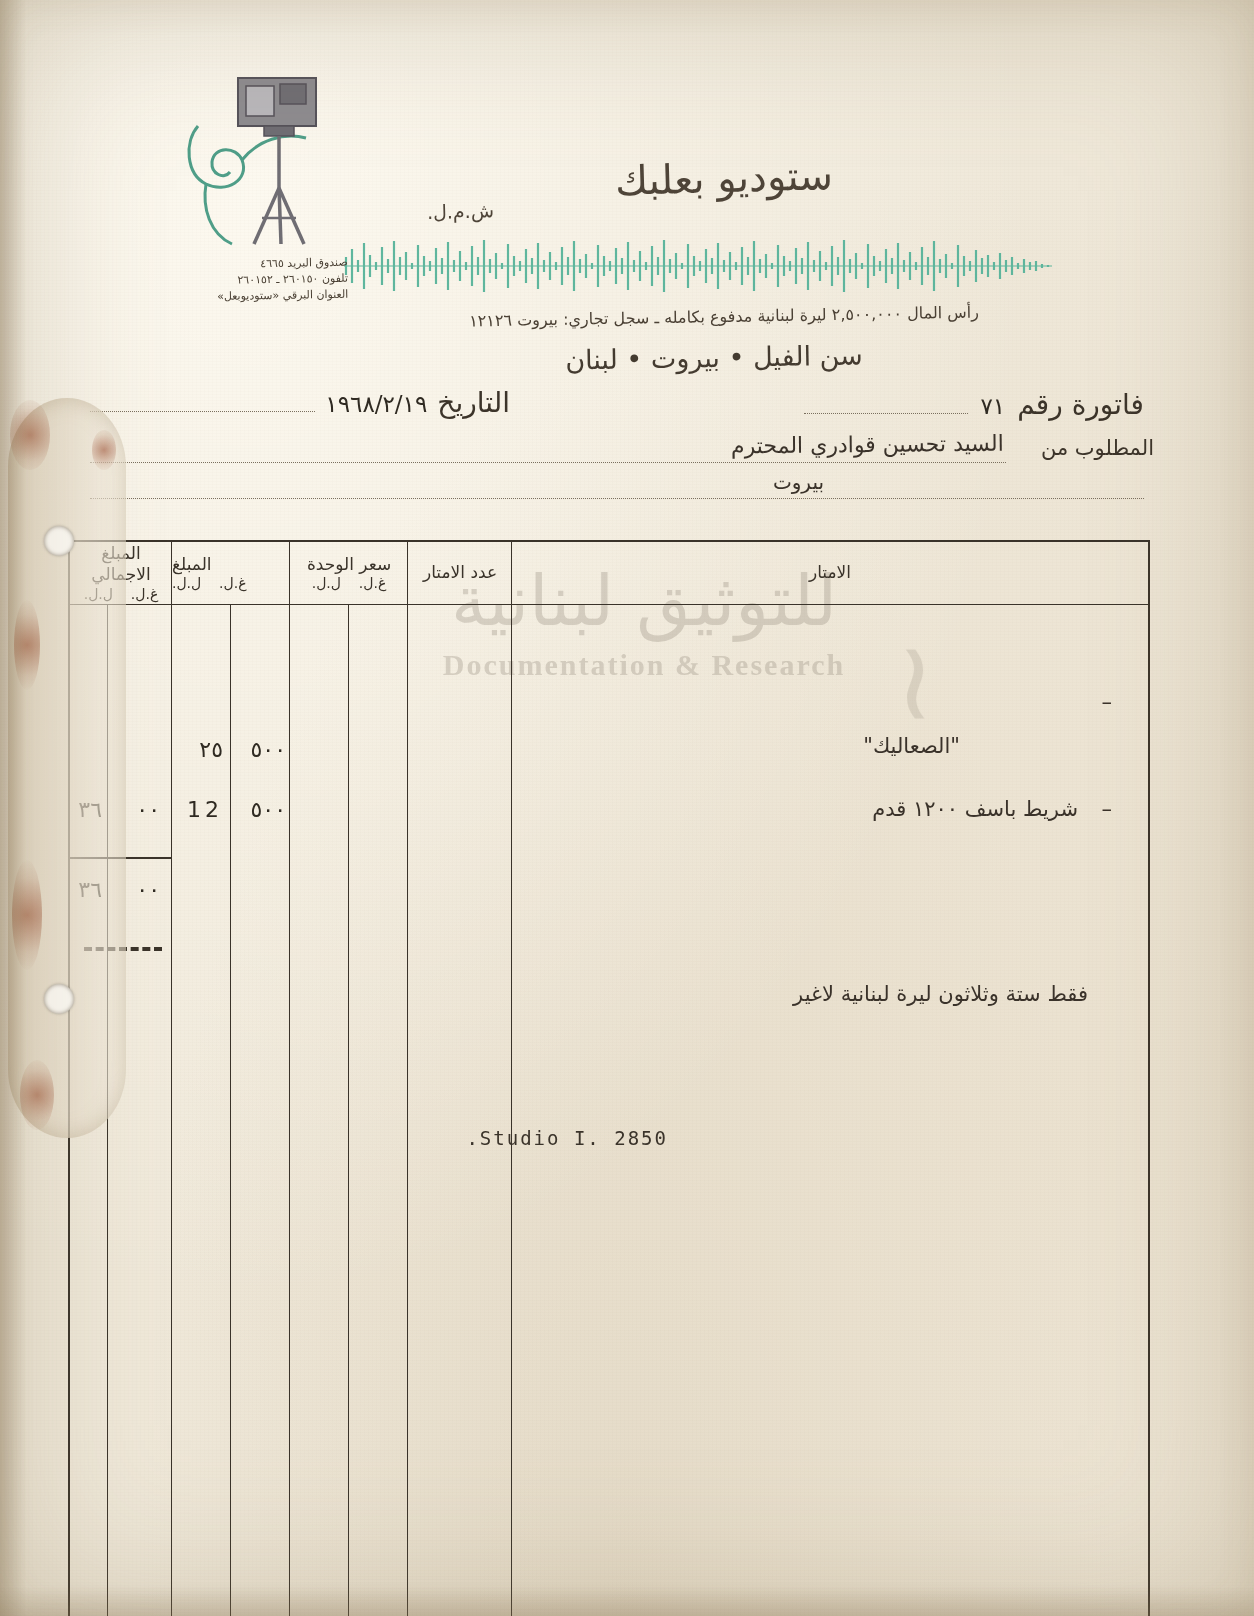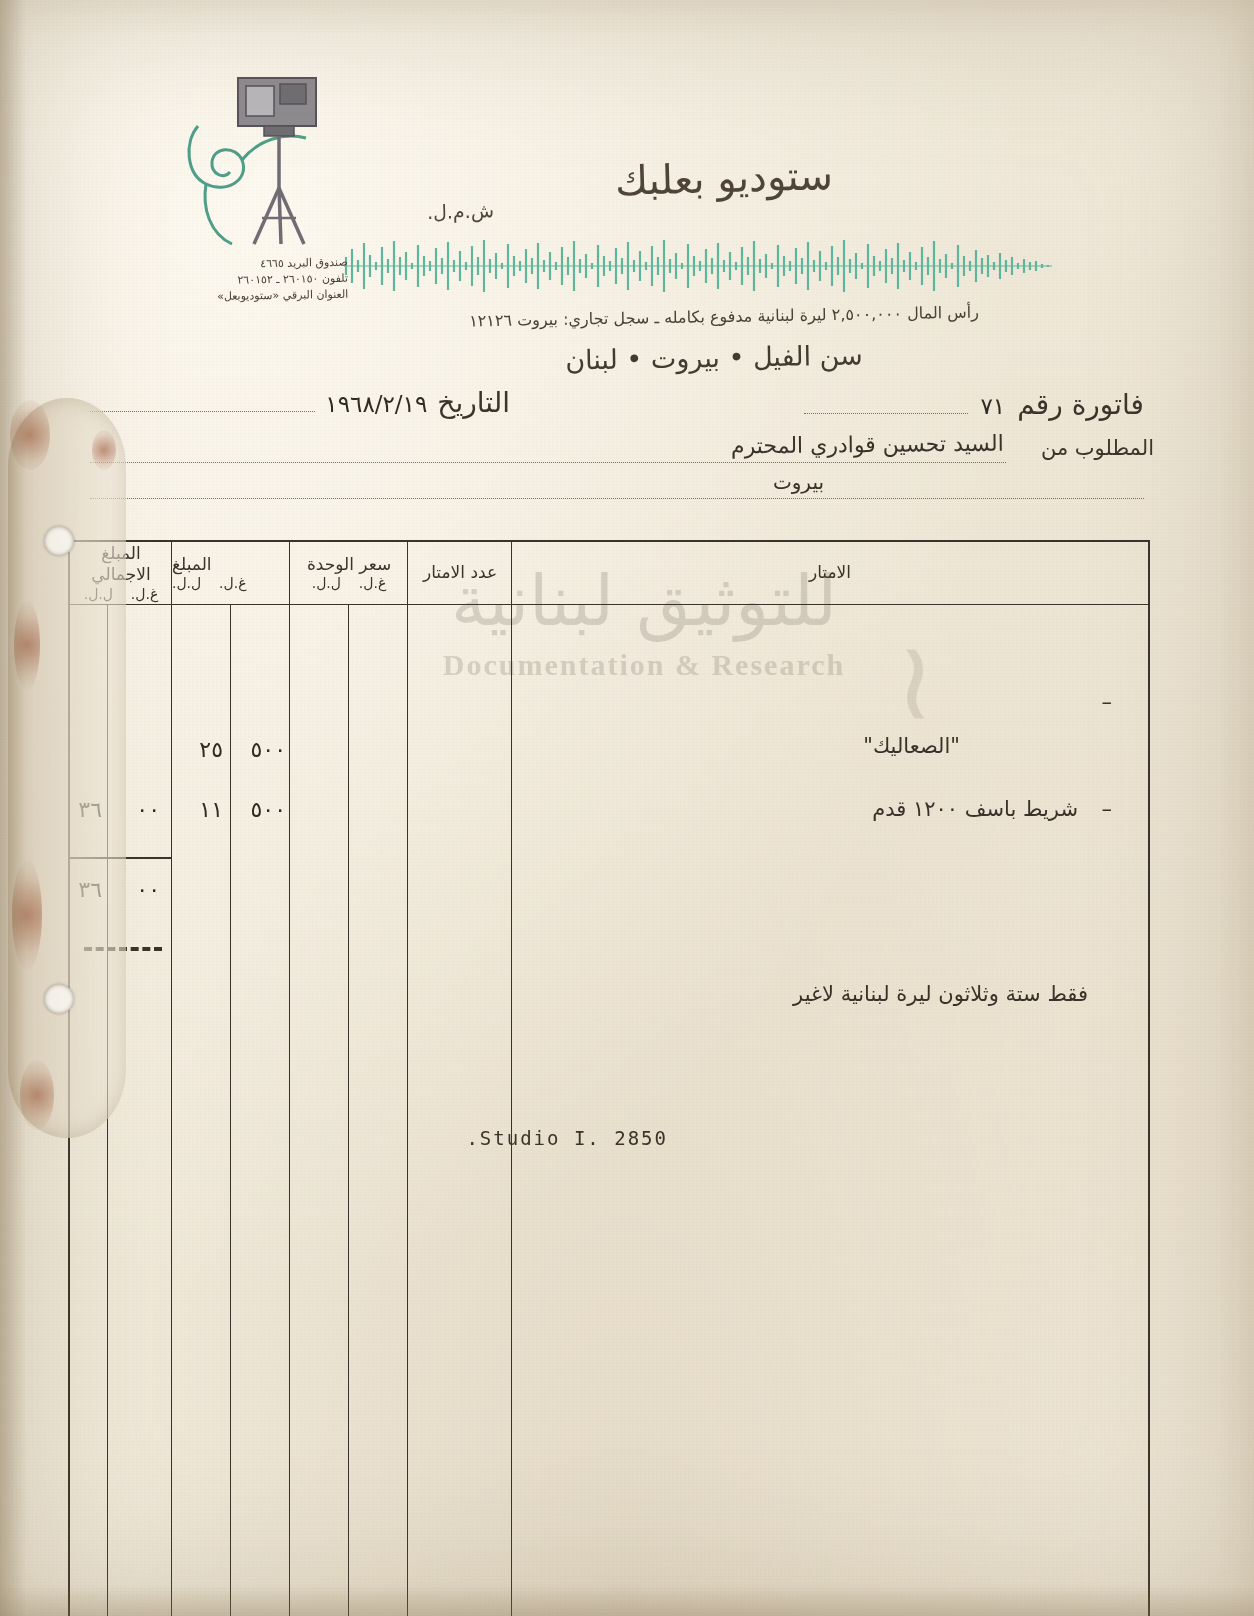--- a/index.html
+++ b/index.html
@@ -591,21 +591,21 @@
     <div class="subdiv" style="left:auto; right:917px;"></div>
     <div class="subdiv" style="left:auto; right:1040px;"></div>
 
     <div class="dash" style="top:148px; right:36px;">–</div>
     <div class="details-line" style="top:192px; right:188px;">"الصعاليك"</div>
     <div class="amount" style="top:195px; right:925px;">٢٥</div>
     <div class="amount" style="top:195px; right:862px;">٥٠٠</div>
 
     <div class="dash" style="top:255px; right:36px;">–</div>
     <div class="details-line" style="top:255px; right:70px;">شريط باسف ١٢٠٠ قدم</div>
-    <div class="amount" style="top:255px; right:925px;">١١</div>
+    <div class="amount" style="top:255px; right:925px;">12</div>
     <div class="amount" style="top:255px; right:862px;">٥٠٠</div>
     <div class="amount" style="top:255px; right:1046px;">٣٦</div>
     <div class="amount" style="top:255px; right:988px;">٠٠</div>
 
     <div class="rule-h" style="top:315px; right:976px; left:0;"></div>
 
     <div class="amount" style="top:335px; right:1046px;">٣٦</div>
     <div class="amount" style="top:335px; right:988px;">٠٠</div>
     <div class="dashrule" style="top:405px; right:986px; left:14px;"></div>
 

